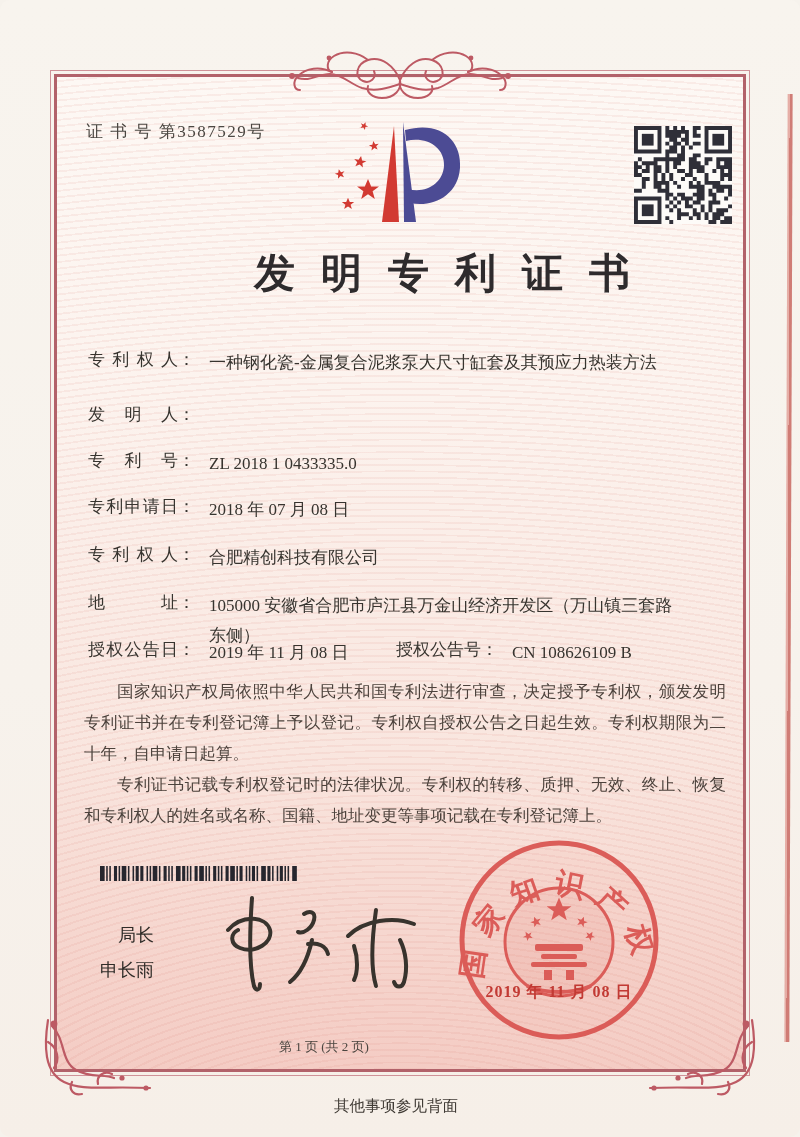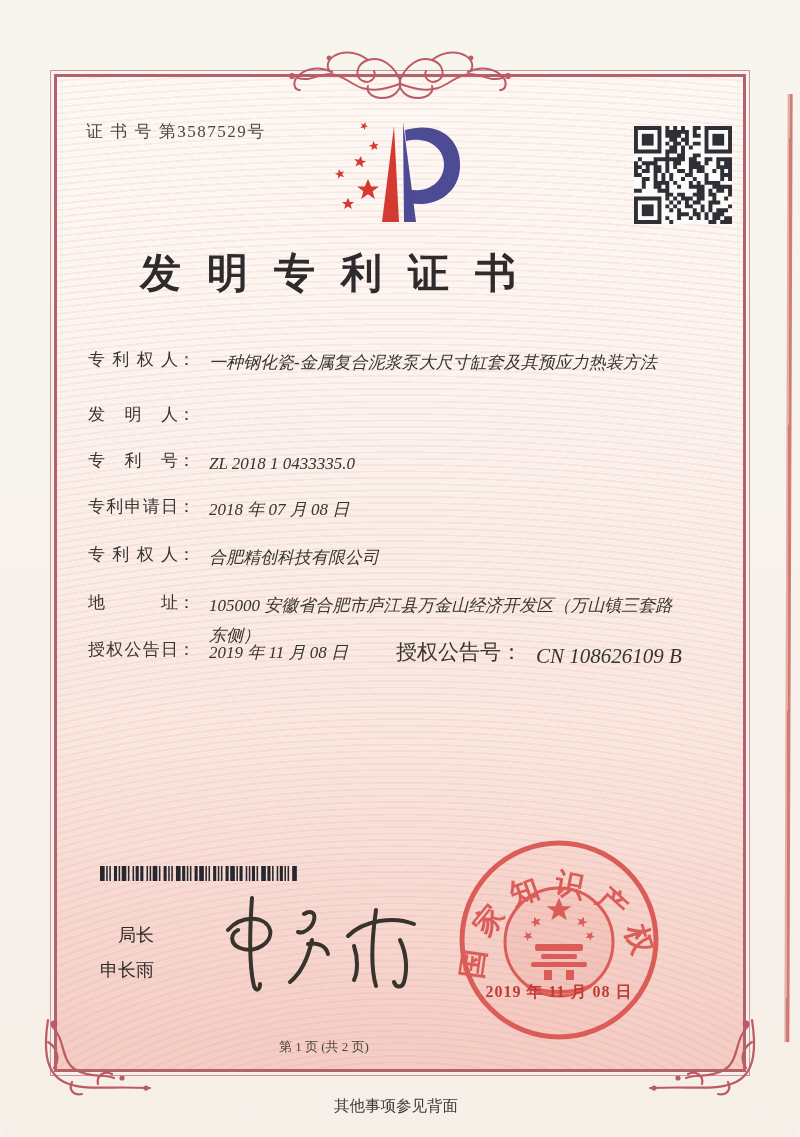--- a/index.html
+++ b/index.html
@@ -22,34 +22,34 @@
       linear-gradient(180deg,#fdf8f4 0%,#fcf3ee 32%,#f9e6df 68%,#f5d2ca 92%,#f4ccc4 100%);
   }
   .abs { position:absolute; }
 
   .cert-no { left:86px; top:120px; font-size:17px; color:#4b4742; letter-spacing:1.5px; }
 
   .logo { left:320px; top:110px; width:166px; height:120px; }
   .qr   { left:634px; top:126px; width:98px; height:98px; background:#fdfbf8; }
 
   .title {
-    left:0; top:246px; width:656px; text-align:center;
+    left:0; top:246px; width:656px; text-align:right;
     font-size:41px; font-weight:bold; color:#2e2b2d;
     letter-spacing:26px; text-indent:26px;
   }
 
   .fields { left:88px; top:348px; width:640px; }
   .frow { position:absolute; left:0; font-size:17px; color:#37342f; display:flex; }
   .flabel {
     display:inline-block; width:90px; text-align:justify; text-align-last:justify;
     color:#37342f; flex:none;
   }
   .fcolon { flex:none; margin-right:14px; }
-  .fvalue { display:inline-block; max-width:480px; line-height:1.75;font-style:italic; }
-  .frow2 { position:absolute; font-size:21px; color:#37342f; display:flex; }
+  .fvalue { display:inline-block; max-width:480px; line-height:1.75; }
+  .frow2 { position:absolute; font-size:17px; color:#37342f; display:flex; }
 
   .paras { left:84px; top:676px; width:642px; font-size:16.5px; color:#4c423c; line-height:31px; }
   .paras p { text-indent:2em; text-align:justify; }
 
   .barcode { left:100px; top:866px; width:208px; height:15px; }
 
   .director { left:100px; top:918px; font-size:18px; color:#2f2c28; line-height:35px;text-align:right; }
   .signature { left:208px; top:884px; width:230px; height:112px; }
 
   .seal { left:452px; top:840px; width:214px; height:200px; opacity:.92; }
@@ -184,20 +184,24 @@
         <span class="fcolon">：</span>
       <span class="fvalue">2019 年 11 月 08 日</span>
     </div>
     <div class="frow2" style="top:290px; left:308px">
       <span>授权公告号</span>
         <span class="fcolon">：</span>
       <span class="fvalue">CN 108626109 B</span>
     </div>
   </div>
 
+  <div class="abs paras">
+    <p>国家知识产权局依照中华人民共和国专利法进行审查，决定授予专利权，颁发发明专利证书并在专利登记簿上予以登记。专利权自授权公告之日起生效。专利权期限为二十年，自申请日起算。</p>
+    <p>专利证书记载专利权登记时的法律状况。专利权的转移、质押、无效、终止、恢复和专利权人的姓名或名称、国籍、地址变更等事项记载在专利登记簿上。</p>
+  </div>
 
   <svg class="abs barcode" id="barcode-svg" viewBox="0 0 208 15" preserveAspectRatio="none">
       <rect x="0" y="0" width="4.65" height="15" fill="#26262e"></rect>
       <rect x="6.2" y="0" width="1.55" height="15" fill="#26262e"></rect>
       <rect x="9.3" y="0" width="1.55" height="15" fill="#26262e"></rect>
       <rect x="13.950000000000001" y="0" width="3.1" height="15" fill="#26262e"></rect>
       <rect x="18.6" y="0" width="1.55" height="15" fill="#26262e"></rect>
       <rect x="21.700000000000003" y="0" width="4.65" height="15" fill="#26262e"></rect>
       <rect x="27.900000000000002" y="0" width="1.55" height="15" fill="#26262e"></rect>
       <rect x="32.550000000000004" y="0" width="1.55" height="15" fill="#26262e"></rect>

